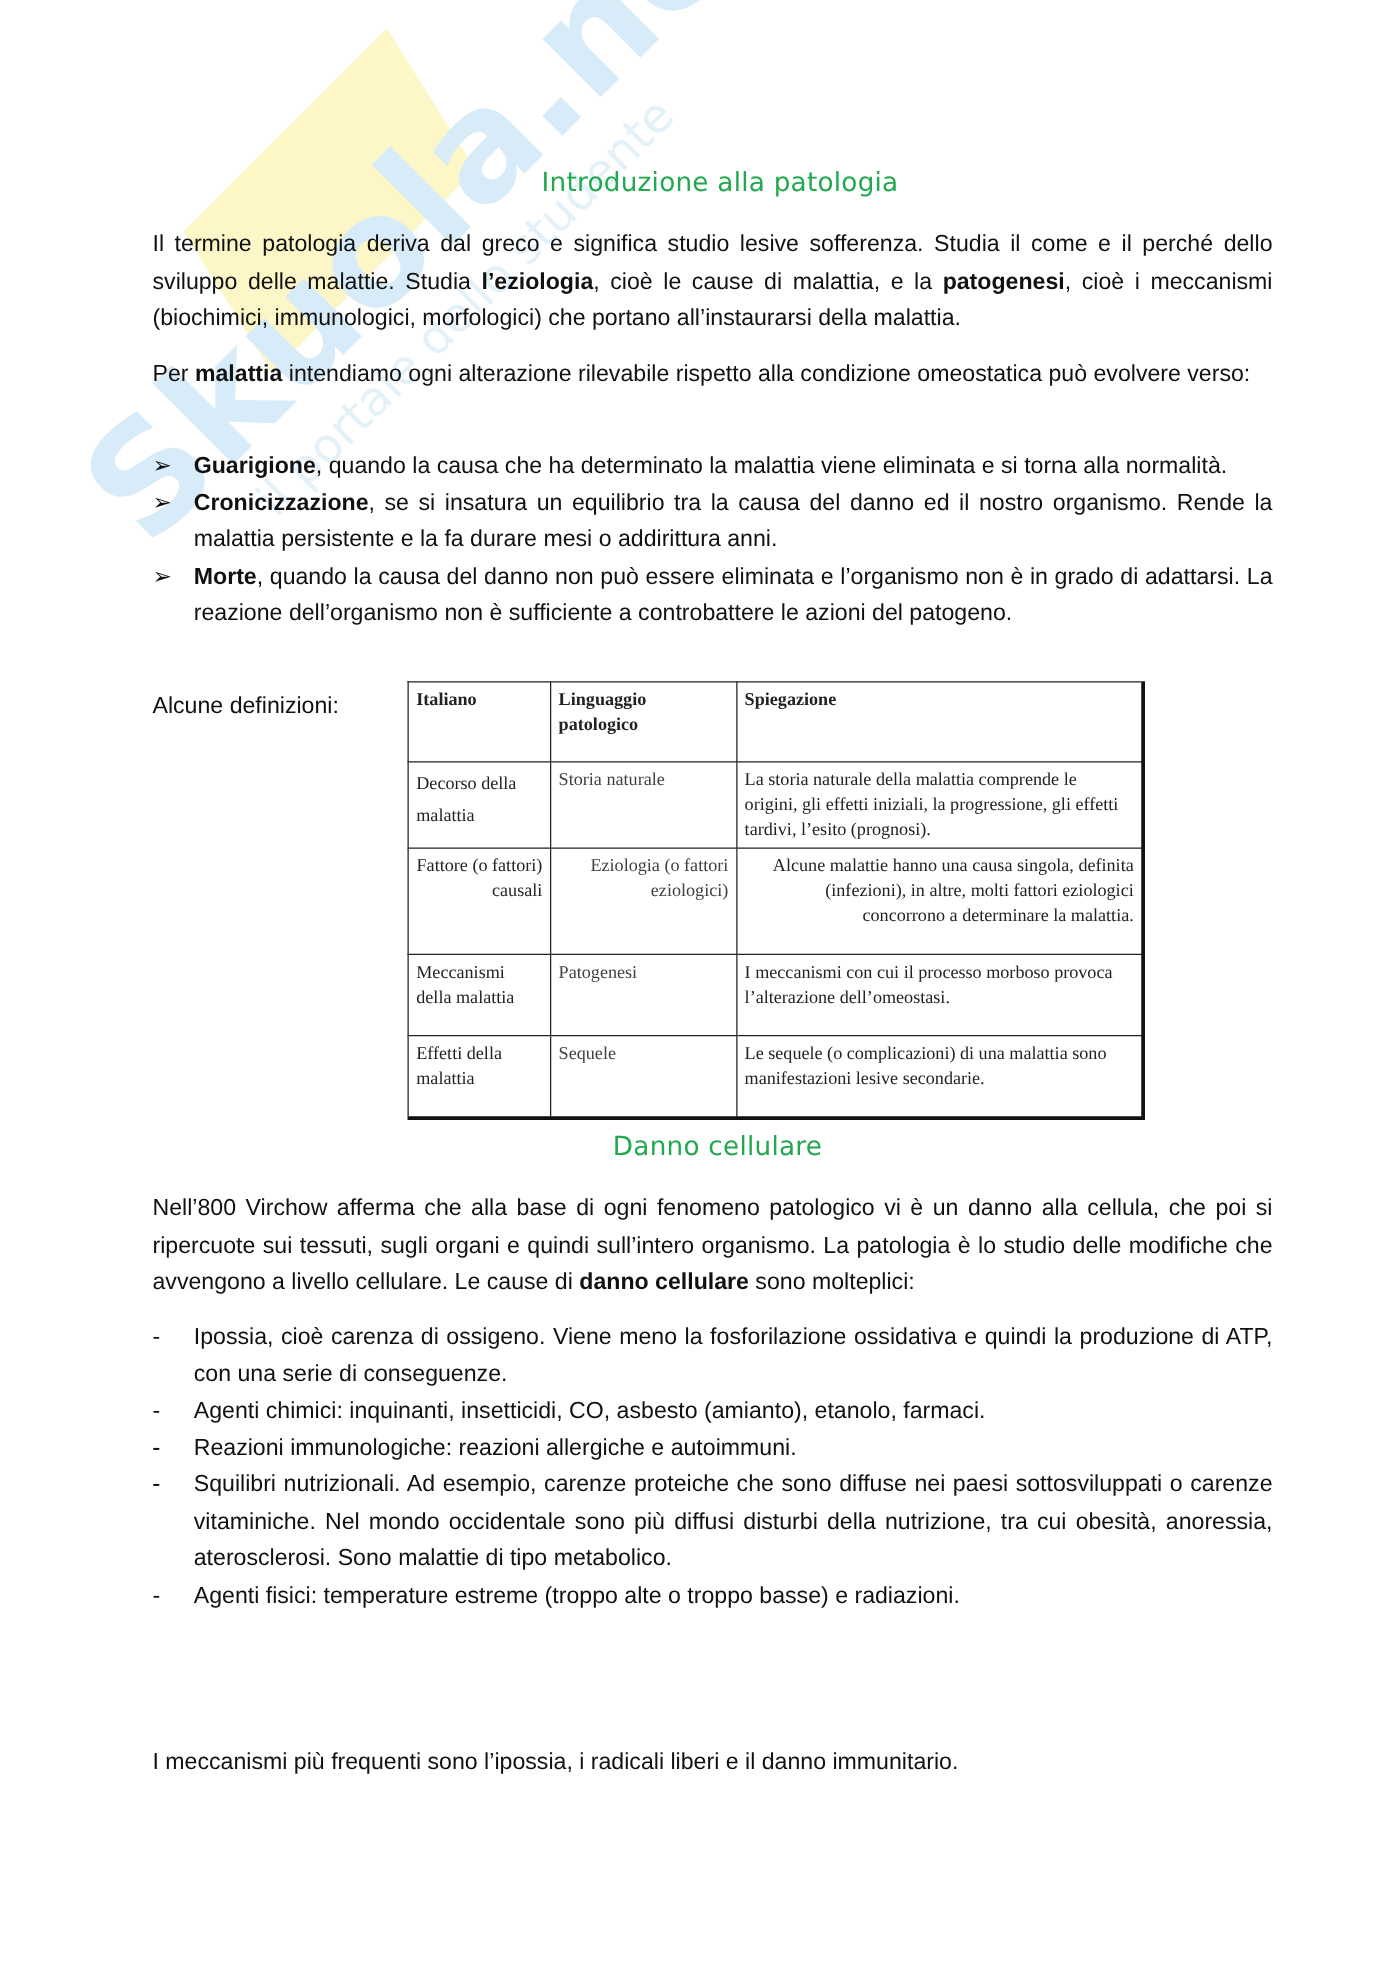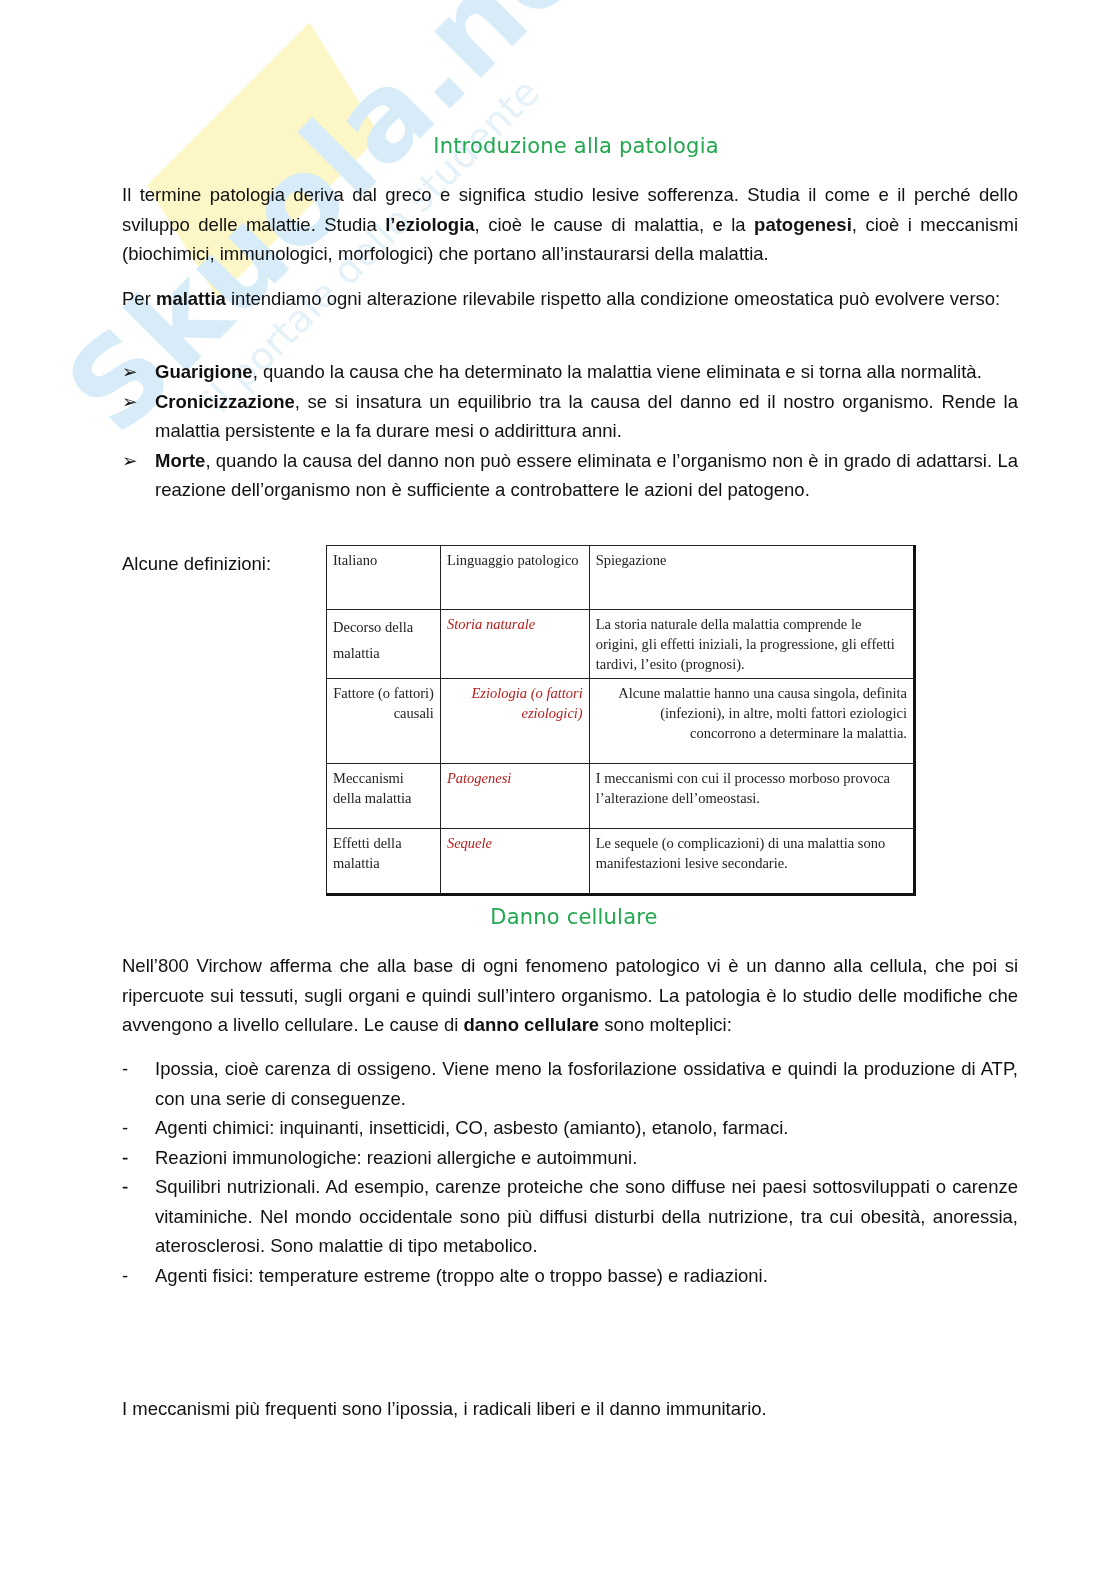--- a/index.html
+++ b/index.html
@@ -24,22 +24,22 @@
   .list .marker { position: absolute; left: 0; top: 0; width: 20px; text-align: left; }
   .list1 { top: 357px; }
   .list2 { top: 1054px; }
   .list2 li { padding-left: 33px; }
 
   .label { position: absolute; left: 106px; top: 549px; font-size: 18.5px; line-height: 29px; }
 
   
   .def-table { position: absolute; left: 310px; top: 545px; width: 590px; border-collapse: collapse; font-family: "Liberation Serif", serif; font-size: 14.5px; line-height: 20px; color: #222; border-right: 3px solid #111; border-bottom: 3px solid #111; }
   .def-table th, .def-table td { border: 1px solid #222; vertical-align: top; text-align: left; padding: 4px 6px 4px 6px; }
-  .def-table th { font-weight: normal; height: 55px; }
-  .def-table td.term { color: #b91c1c; font-style: italic; }
+  .def-table th { font-weight: bold; height: 55px; }
+  .def-table td.term { color: #404040; }
   .col1 { width: 101px; } .col2 { width: 136px; } .col3 { width: 312px; }
   .r1 td { height: 56px; }
   .r2 td { height: 76px; text-align: right; }
   .r3 td { height: 56px; }
   .r4 td { height: 56px; }
   .r1 td.it { line-height: 26px; }
 
   .p3 { top: 951px; }
   .p4 { top: 1394px; }
 </style>

